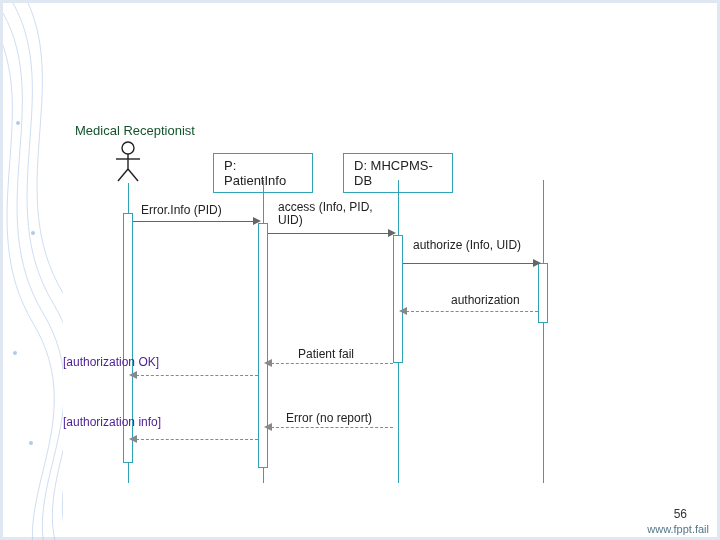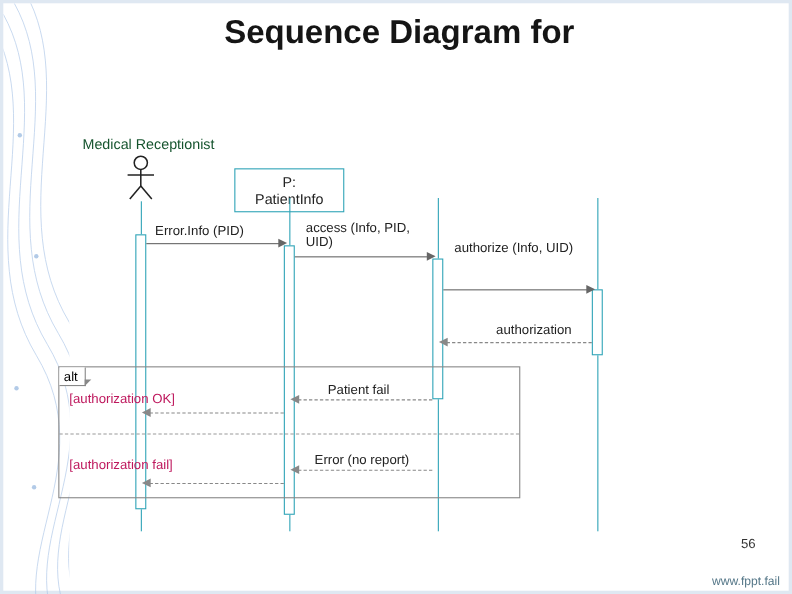--- a/index.html
+++ b/index.html
@@ -1,35 +1,35 @@
 <!DOCTYPE html>
 <html><head>
 <meta charset="utf-8">
 <style>
   html,body{margin:0;padding:0;width:720px;height:540px;font-family:Arial,Helvetica,sans-serif;background:#fff;overflow:hidden}
   .slide{position:relative;width:720px;height:540px;box-sizing:border-box;border:3px solid #dfe8f2}
   .bg-deco{position:absolute;left:0;top:0;width:60px;height:540px;pointer-events:none;overflow:hidden}
   .title{position:absolute;top:10px;left:0;width:720px;text-align:center;font-weight:bold;font-size:30px;line-height:1.15;color:#151515}
   .diagram{position:absolute;left:90px;top:120px;width:560px;height:360px}
   .actor-label{position:absolute;font-size:13px;color:#14532d}
-  .obj-box{position:absolute;border:1.5px solid #2fa4b7;background:#fff;padding:4px 10px;font-size:13px;color:#222;box-sizing:border-box;text-align:center}
+  .obj-box{position:absolute;border:1.5px solid #2fa4b7;background:#fff;padding:4px 10px;font-size:13px;color:#222;box-sizing:border-box;text-align:left}
   .lifeline{position:absolute;width:0;border-left:1.5px solid #2fa4b7}
   .activation{position:absolute;width:10px;background:#fff;border:1.5px solid #2fa4b7;box-sizing:border-box}
   .msg-label{position:absolute;font-size:12px;color:#222;background:transparent}
   .arrow-line{position:absolute;height:0;border-top:1.5px solid #666}
   .arrow-dash{position:absolute;height:0;border-top:1.5px dashed #888}
   .arrow-head{position:absolute;width:0;height:0}
   .ah-right{border-top:4px solid transparent;border-bottom:4px solid transparent;border-left:8px solid #666}
   .ah-left-open{border-top:4px solid transparent;border-bottom:4px solid transparent;border-right:8px solid #888}
   .alt-frame{position:absolute;border:1px solid #888;box-sizing:border-box}
   .alt-tag{position:absolute;left:0;top:0;border-right:1px solid #888;border-bottom:1px solid #888;font-size:12px;padding:1px 6px 1px 4px;background:#fff}
   .alt-tag:after{content:"";position:absolute;right:-6px;bottom:-1px;width:0;height:0;border-top:6px solid #888;border-right:6px solid transparent}
-  .guard{position:absolute;font-size:12px;color:#be185d}
+  .guard{position:absolute;font-size:12px;color:#4c1d95}
   .alt-divider{position:absolute;left:0;right:0;height:0;border-top:1.5px dashed #999}
-  .page-num{position:absolute;right:30px;bottom:36px;font-size:12px;color:#333}
+  .page-num{position:absolute;right:30px;bottom:16px;font-size:12px;color:#333}
   .footer-url{position:absolute;right:8px;bottom:2px;font-size:11px;color:#578}
 </style>
 </head>
 <body>
 
 <div class="slide">
 
   <div class="bg-deco">
     <svg width="120" height="540" viewBox="0 0 120 540">
       <g stroke="#a7c3e6" stroke-width="0.8" fill="none" opacity="0.7">
@@ -41,68 +41,65 @@
       <g fill="#7fa8d8" opacity="0.6">
         <circle cx="15" cy="120" r="2"></circle>
           <circle cx="30" cy="230" r="2"></circle>
           <circle cx="12" cy="350" r="2"></circle>
           <circle cx="28" cy="440" r="2"></circle>
       </g>
     </svg>
   </div>
 
   <div class="title">
-    <span>Sequence Diagram for</span><br>
+    <br>
   </div>
 
   <div class="diagram">
 
     <div class="actor-label" style="left:-18px;top:0">Medical Receptionist</div>
     <svg style="position:absolute;left:20px;top:18px" width="30" height="42">
       <circle cx="15" cy="7" r="6" stroke="#222" stroke-width="1.4" fill="none"></circle>
       <line x1="15" y1="13" x2="15" y2="28" stroke="#222" stroke-width="1.4"></line>
       <line x1="3" y1="18" x2="27" y2="18" stroke="#222" stroke-width="1.4"></line>
       <line x1="15" y1="28" x2="5" y2="40" stroke="#222" stroke-width="1.4"></line>
       <line x1="15" y1="28" x2="25" y2="40" stroke="#222" stroke-width="1.4"></line>
     </svg>
 
     <div class="obj-box" style="left:120px;top:30px;width:100px">P: PatientInfo</div>
+    <div class="obj-box" style="left:250px;top:30px;width:110px">D: MHCPMS-DB</div>
 
     <div class="lifeline" style="left:35px;top:60px;height:300px"></div>
     <div class="lifeline" style="left:170px;top:57px;height:303px"></div>
     <div class="lifeline" style="left:305px;top:57px;height:303px"></div>
     <div class="lifeline" style="left:450px;top:57px;height:303px"></div>
 
     <div class="activation" style="left:30px;top:90px;height:250px"></div>
     <div class="activation" style="left:165px;top:100px;height:245px"></div>
     <div class="activation" style="left:300px;top:112px;height:128px"></div>
     <div class="activation" style="left:445px;top:140px;height:60px"></div>
 
     <div class="msg-label" style="left:48px;top:80px">Error.Info (PID)</div>
     <div class="arrow-line" style="left:40px;top:98px;width:122px"></div>
     <div class="arrow-head ah-right" style="left:160px;top:94px"></div>
 
     <div class="msg-label" style="left:185px;top:78px;width:110px;line-height:1.1">access (Info, PID, UID)</div>
     <div class="arrow-line" style="left:175px;top:110px;width:122px"></div>
     <div class="arrow-head ah-right" style="left:295px;top:106px"></div>
 
-    <div class="msg-label" style="left:320px;top:96px;width:120px;line-height:1.1">authorize (Info, UID)</div>
+    <div class="msg-label" style="left:320px;top:116px;width:120px;line-height:1.1">authorize (Info, UID)</div>
     <div class="arrow-line" style="left:310px;top:140px;width:132px"></div>
     <div class="arrow-head ah-right" style="left:440px;top:136px"></div>
 
     <div class="msg-label" style="left:358px;top:170px">authorization</div>
     <div class="arrow-dash" style="left:313px;top:188px;width:132px"></div>
     <div class="arrow-head ah-left-open" style="left:306px;top:184px"></div>
 
-    <div class="alt-frame" style="left:-40px;top:210px;width:420px;height:120px">
-      <div class="alt-tag">alt</div>
-      <div class="alt-divider" style="top:60px"></div>
-    </div>
     <div class="guard" style="left:-30px;top:232px">[authorization OK]</div>
-    <div class="guard" style="left:-30px;top:292px">[authorization fail]</div>
+    <div class="guard" style="left:-30px;top:292px">[authorization info]</div>
 
     <div class="msg-label" style="left:205px;top:224px">Patient fail</div>
     <div class="arrow-dash" style="left:178px;top:240px;width:122px"></div>
     <div class="arrow-head ah-left-open" style="left:171px;top:236px"></div>
 
     <div class="arrow-dash" style="left:43px;top:252px;width:122px"></div>
     <div class="arrow-head ah-left-open" style="left:36px;top:248px"></div>
 
     <div class="msg-label" style="left:193px;top:288px">Error (no report)</div>
     <div class="arrow-dash" style="left:178px;top:304px;width:122px"></div>

